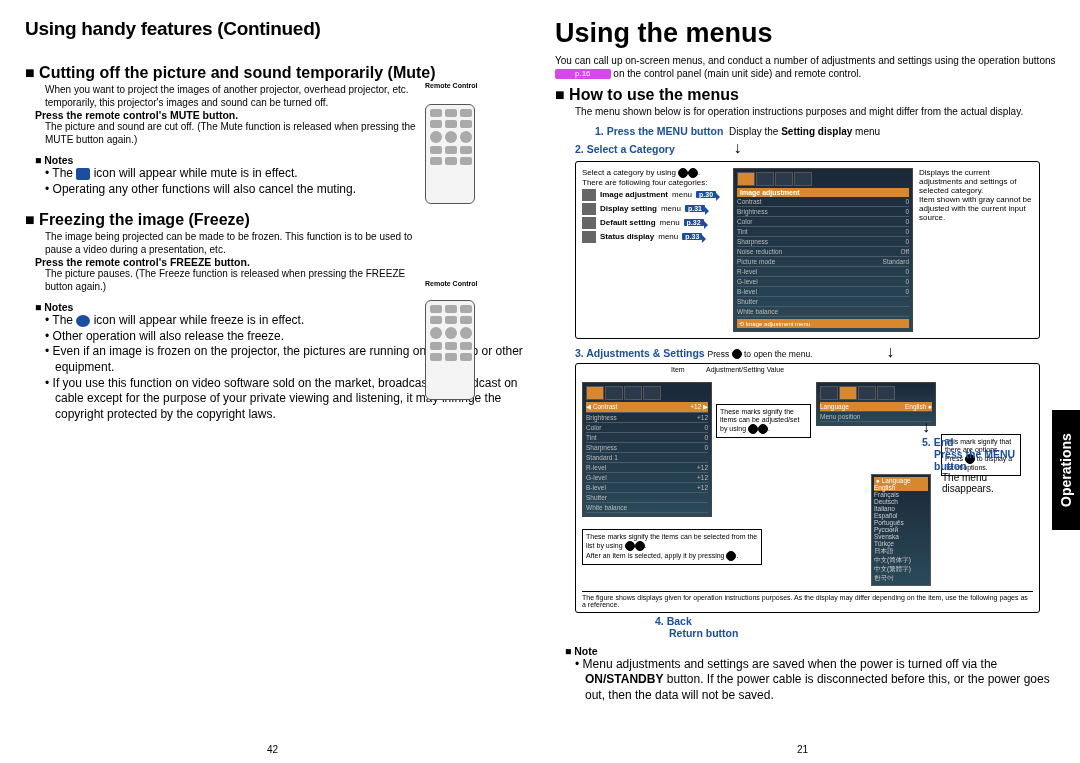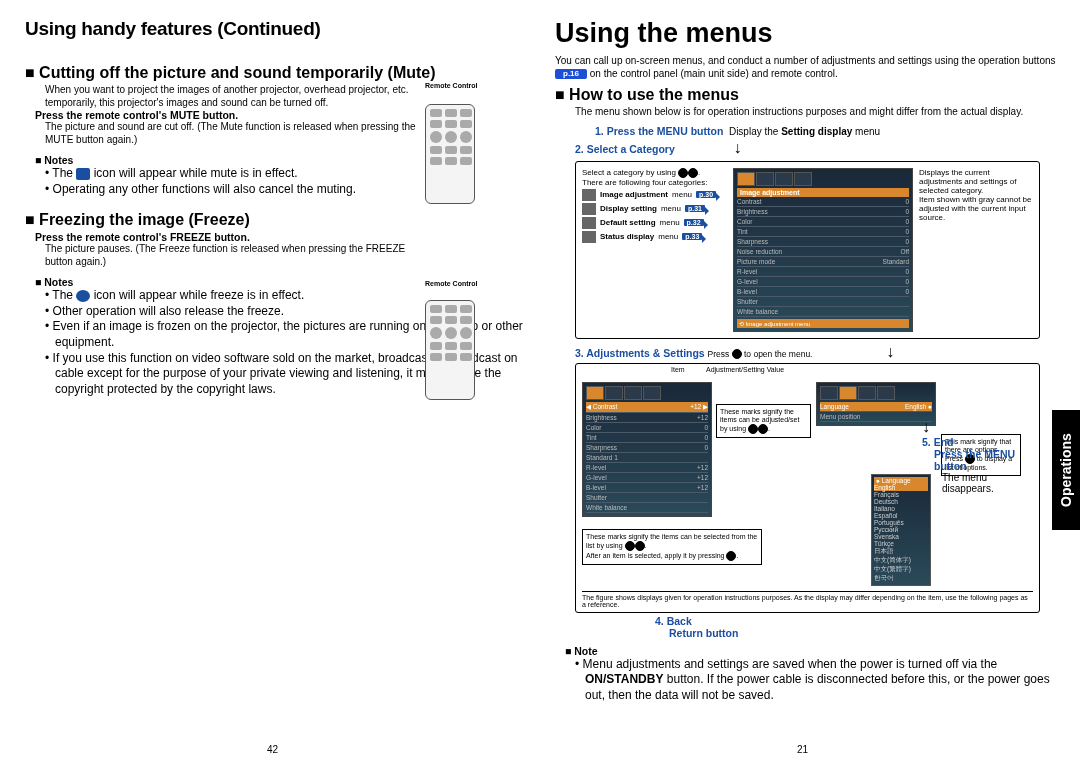--- a/index.html
+++ b/index.html
@@ -24,21 +24,21 @@
   .remote-img { position: absolute; width: 50px; height: 100px; border: 1px solid #555; border-radius: 6px; background: #f4f4f4; }
   .remote-img::after { content: ""; display: block; }
   .remote-grid { display: grid; grid-template-columns: repeat(3,1fr); gap: 3px; padding: 4px; }
   .remote-btn { width: 12px; height: 8px; background: #aaa; border-radius: 2px; }
   .remote-btn.round { border-radius: 50%; height: 12px; }
   .page-num { position: absolute; bottom: 8px; font-size: 10px; }
   .page-num-l { left: 50%; transform: translateX(-50%); }
   .side-tab { position: absolute; right: 0; top: 410px; width: 28px; height: 120px; background: #000; color: #fff; font-size: 14px; font-weight: bold; display: flex; align-items: center; justify-content: center; writing-mode: vertical-rl; transform: rotate(180deg); }
   .icon-sq { display: inline-block; width: 14px; height: 12px; background: #1a4ea0; vertical-align: middle; border-radius: 2px; }
   .icon-eye { display: inline-block; width: 14px; height: 12px; background: #1a4ea0; vertical-align: middle; border-radius: 50%; }
-  .pref { display: inline-block; background: #1d4ed8; color: #fff; font-size: 8px; font-weight: bold; padding: 0 8px; border-radius: 2px; vertical-align: middle; }
+  .pref { display: inline-block; background: #d946ef; color: #fff; font-size: 8px; font-weight: normal; padding: 0 20px; border-radius: 2px; vertical-align: middle; }
   .blue-step { color: #1a4ea0; font-weight: bold; font-size: 10.5px; }
   .menu-diagram { border: 1px solid #000; border-radius: 3px; padding: 6px; margin: 4px 20px 4px 20px; position: relative; font-size: 8px; }
   .cat-box { display: flex; gap: 6px; }
   .cat-left { flex: 0 0 145px; }
   .cat-mid { flex: 0 0 180px; }
   .cat-right { flex: 1; }
   .osd { background: linear-gradient(#1a2838, #2a4a5a); border: 1px solid #444; padding: 3px; color: #bbb; font-size: 6.5px; }
   .osd-row { display: flex; justify-content: space-between; border-bottom: 1px solid #4a5a6a; padding: 1px 0; }
   .osd-hd { background: #d8872c; color: #fff; font-weight: bold; padding: 1px 3px; font-size: 7px; }
   .osd-tabs { display: flex; gap: 1px; margin-bottom: 2px; }
@@ -93,20 +93,21 @@
     <div class="subhead">Press the remote control's MUTE button.</div>
     <p class="bodytext" style="max-width:380px">The picture and sound are cut off. (The Mute function is released when pressing the MUTE button again.)</p>
 
     <div class="notes-hd">Notes</div>
     <ul>
       <li>The <span class="icon-sq"></span> icon will appear while mute is in effect.</li>
       <li>Operating any other functions will also cancel the muting.</li>
     </ul>
 
     <div class="sqh" style="margin-top:14px">Freezing the image (Freeze)</div>
+    <p class="bodytext" style="max-width:380px">The image being projected can be made to be frozen. This function is to be used to pause a video during a presentation, etc.</p>
 
     <div class="remote-label" style="top:280px; left:425px;">Remote
 Control</div>
     <div class="remote-img" style="top:300px; left:425px;">
       <div class="remote-grid">
         <div class="remote-btn"></div>
           <div class="remote-btn"></div>
           <div class="remote-btn"></div>
         <div class="remote-btn"></div>
           <div class="remote-btn"></div>

